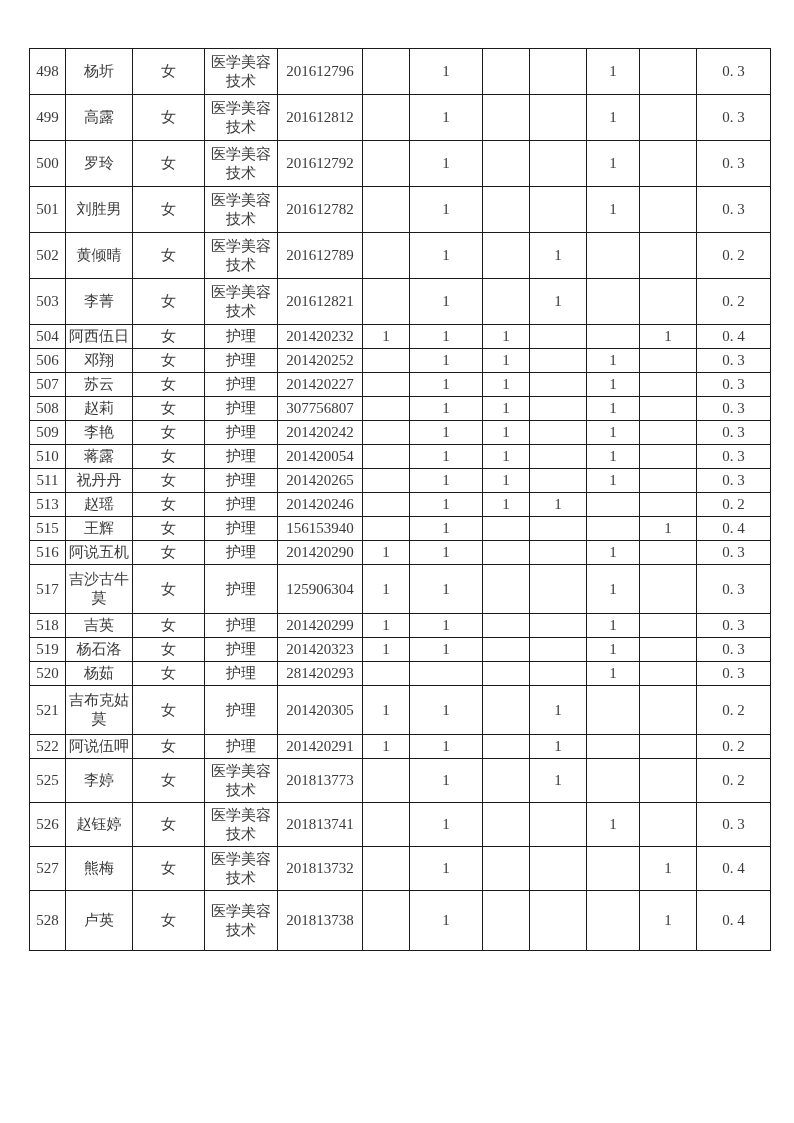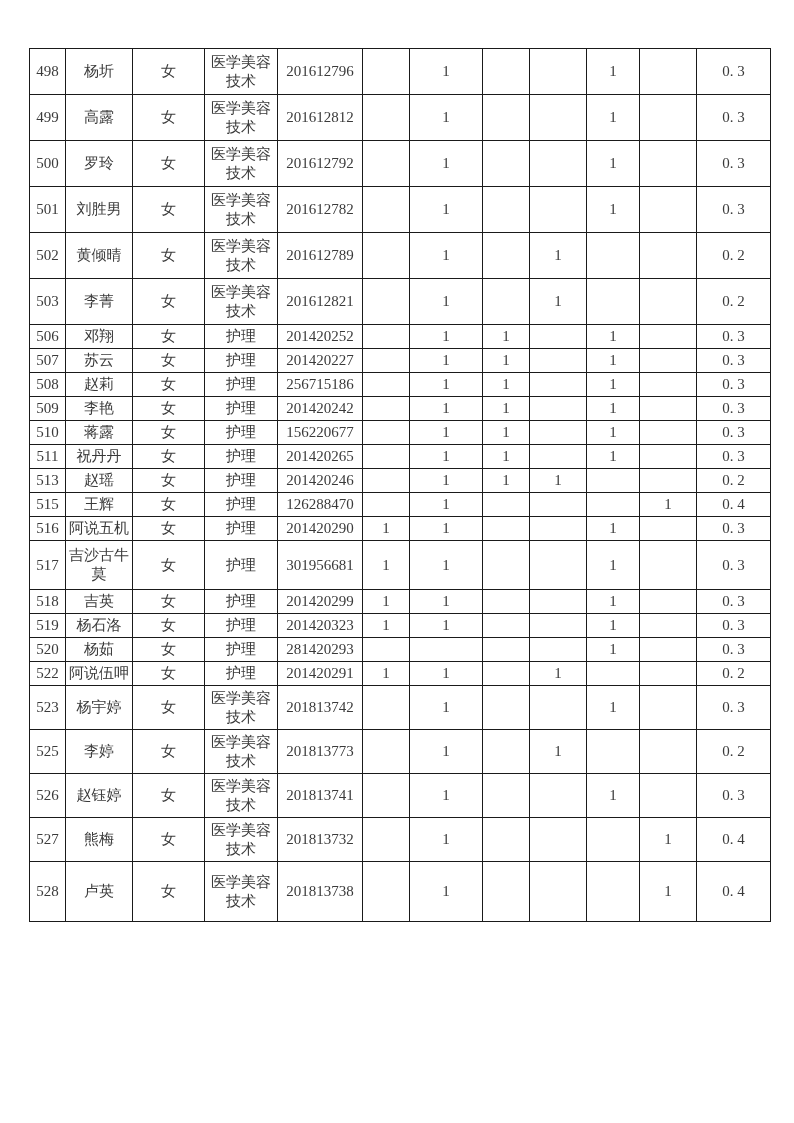--- a/index.html
+++ b/index.html
@@ -136,20 +136,34 @@
           <td>201612821</td>
           <td></td>
           <td>1</td>
           <td></td>
           <td>1</td>
           <td></td>
           <td></td>
           <td>0. 2</td>
         </tr>
         <tr class="h23">
+          <td>504</td>
+          <td>阿西伍日</td>
+          <td>女</td>
+          <td>护理</td>
+          <td>201420232</td>
+          <td>1</td>
+          <td>1</td>
+          <td>1</td>
+          <td></td>
+          <td></td>
+          <td>1</td>
+          <td>0. 4</td>
+        </tr>
+        <tr class="h23">
           <td>506</td>
           <td>邓翔</td>
           <td>女</td>
           <td>护理</td>
           <td>201420252</td>
           <td></td>
           <td>1</td>
           <td>1</td>
           <td></td>
           <td>1</td>
@@ -168,21 +182,21 @@
           <td></td>
           <td>1</td>
           <td></td>
           <td>0. 3</td>
         </tr>
         <tr class="h23">
           <td>508</td>
           <td>赵莉</td>
           <td>女</td>
           <td>护理</td>
-          <td>256715186</td>
+          <td>307756807</td>
           <td></td>
           <td>1</td>
           <td>1</td>
           <td></td>
           <td>1</td>
           <td></td>
           <td>0. 3</td>
         </tr>
         <tr class="h23">
           <td>509</td>
@@ -196,21 +210,21 @@
           <td></td>
           <td>1</td>
           <td></td>
           <td>0. 3</td>
         </tr>
         <tr class="h23">
           <td>510</td>
           <td>蒋露</td>
           <td>女</td>
           <td>护理</td>
-          <td>156220677</td>
+          <td>201420054</td>
           <td></td>
           <td>1</td>
           <td>1</td>
           <td></td>
           <td>1</td>
           <td></td>
           <td>0. 3</td>
         </tr>
         <tr class="h23">
           <td>511</td>
@@ -238,21 +252,21 @@
           <td>1</td>
           <td></td>
           <td></td>
           <td>0. 2</td>
         </tr>
         <tr class="h23">
           <td>515</td>
           <td>王辉</td>
           <td>女</td>
           <td>护理</td>
-          <td>126288470</td>
+          <td>156153940</td>
           <td></td>
           <td>1</td>
           <td></td>
           <td></td>
           <td></td>
           <td>1</td>
           <td>0. 4</td>
         </tr>
         <tr class="h23">
           <td>516</td>
@@ -266,21 +280,21 @@
           <td></td>
           <td>1</td>
           <td></td>
           <td>0. 3</td>
         </tr>
         <tr class="h48">
           <td>517</td>
           <td>吉沙古牛莫</td>
           <td>女</td>
           <td>护理</td>
-          <td>301956681</td>
+          <td>125906304</td>
           <td>1</td>
           <td>1</td>
           <td></td>
           <td></td>
           <td>1</td>
           <td></td>
           <td>0. 3</td>
         </tr>
         <tr class="h23">
           <td>518</td>
@@ -317,47 +331,47 @@
           <td>护理</td>
           <td>281420293</td>
           <td></td>
           <td></td>
           <td></td>
           <td></td>
           <td>1</td>
           <td></td>
           <td>0. 3</td>
         </tr>
+        <tr class="h48">
+          <td>521</td>
+          <td>吉布克姑莫</td>
+          <td>女</td>
+          <td>护理</td>
+          <td>201420305</td>
+          <td>1</td>
+          <td>1</td>
+          <td></td>
+          <td>1</td>
+          <td></td>
+          <td></td>
+          <td>0. 2</td>
+        </tr>
         <tr class="h23">
           <td>522</td>
           <td>阿说伍呷</td>
           <td>女</td>
           <td>护理</td>
           <td>201420291</td>
           <td>1</td>
           <td>1</td>
           <td></td>
           <td>1</td>
           <td></td>
           <td></td>
           <td>0. 2</td>
-        </tr>
-        <tr class="h43">
-          <td>523</td>
-          <td>杨宇婷</td>
-          <td>女</td>
-          <td>医学美容技术</td>
-          <td>201813742</td>
-          <td></td>
-          <td>1</td>
-          <td></td>
-          <td></td>
-          <td>1</td>
-          <td></td>
-          <td>0. 3</td>
         </tr>
         <tr class="h43">
           <td>525</td>
           <td>李婷</td>
           <td>女</td>
           <td>医学美容技术</td>
           <td>201813773</td>
           <td></td>
           <td>1</td>
           <td></td>

